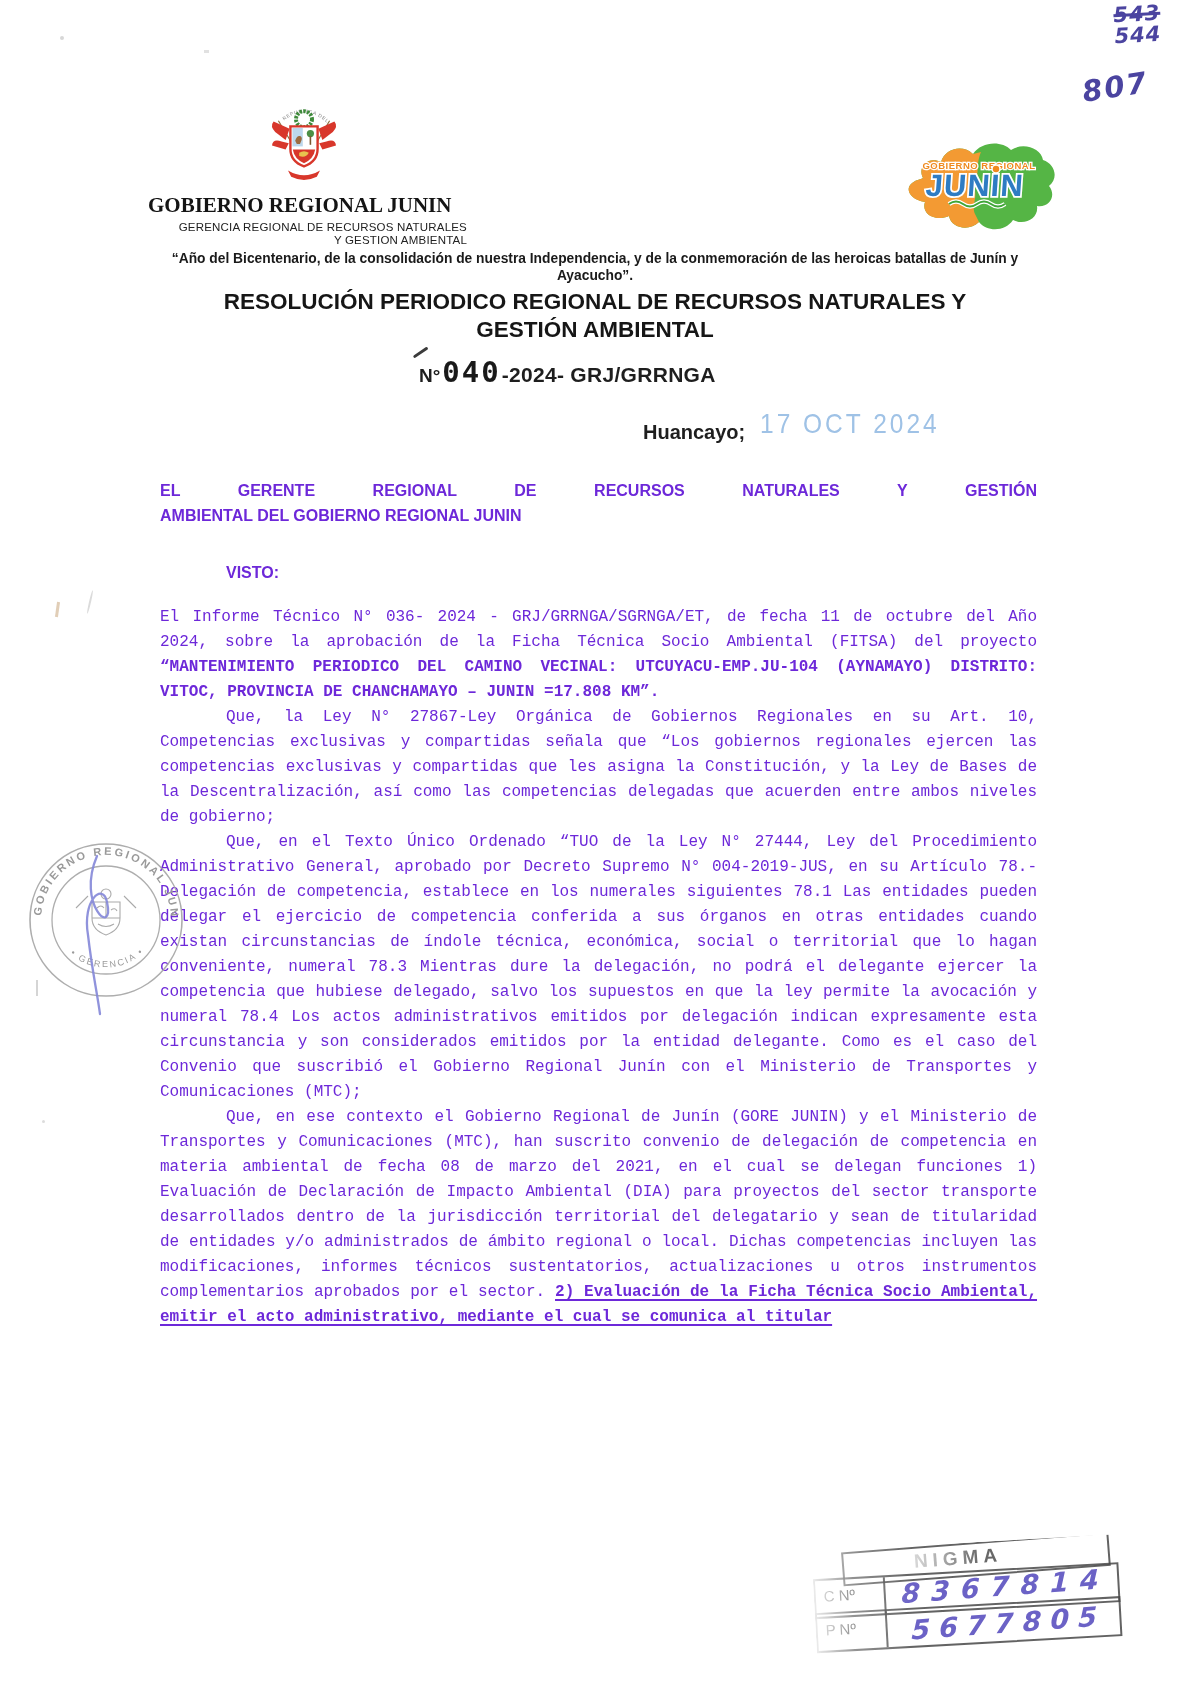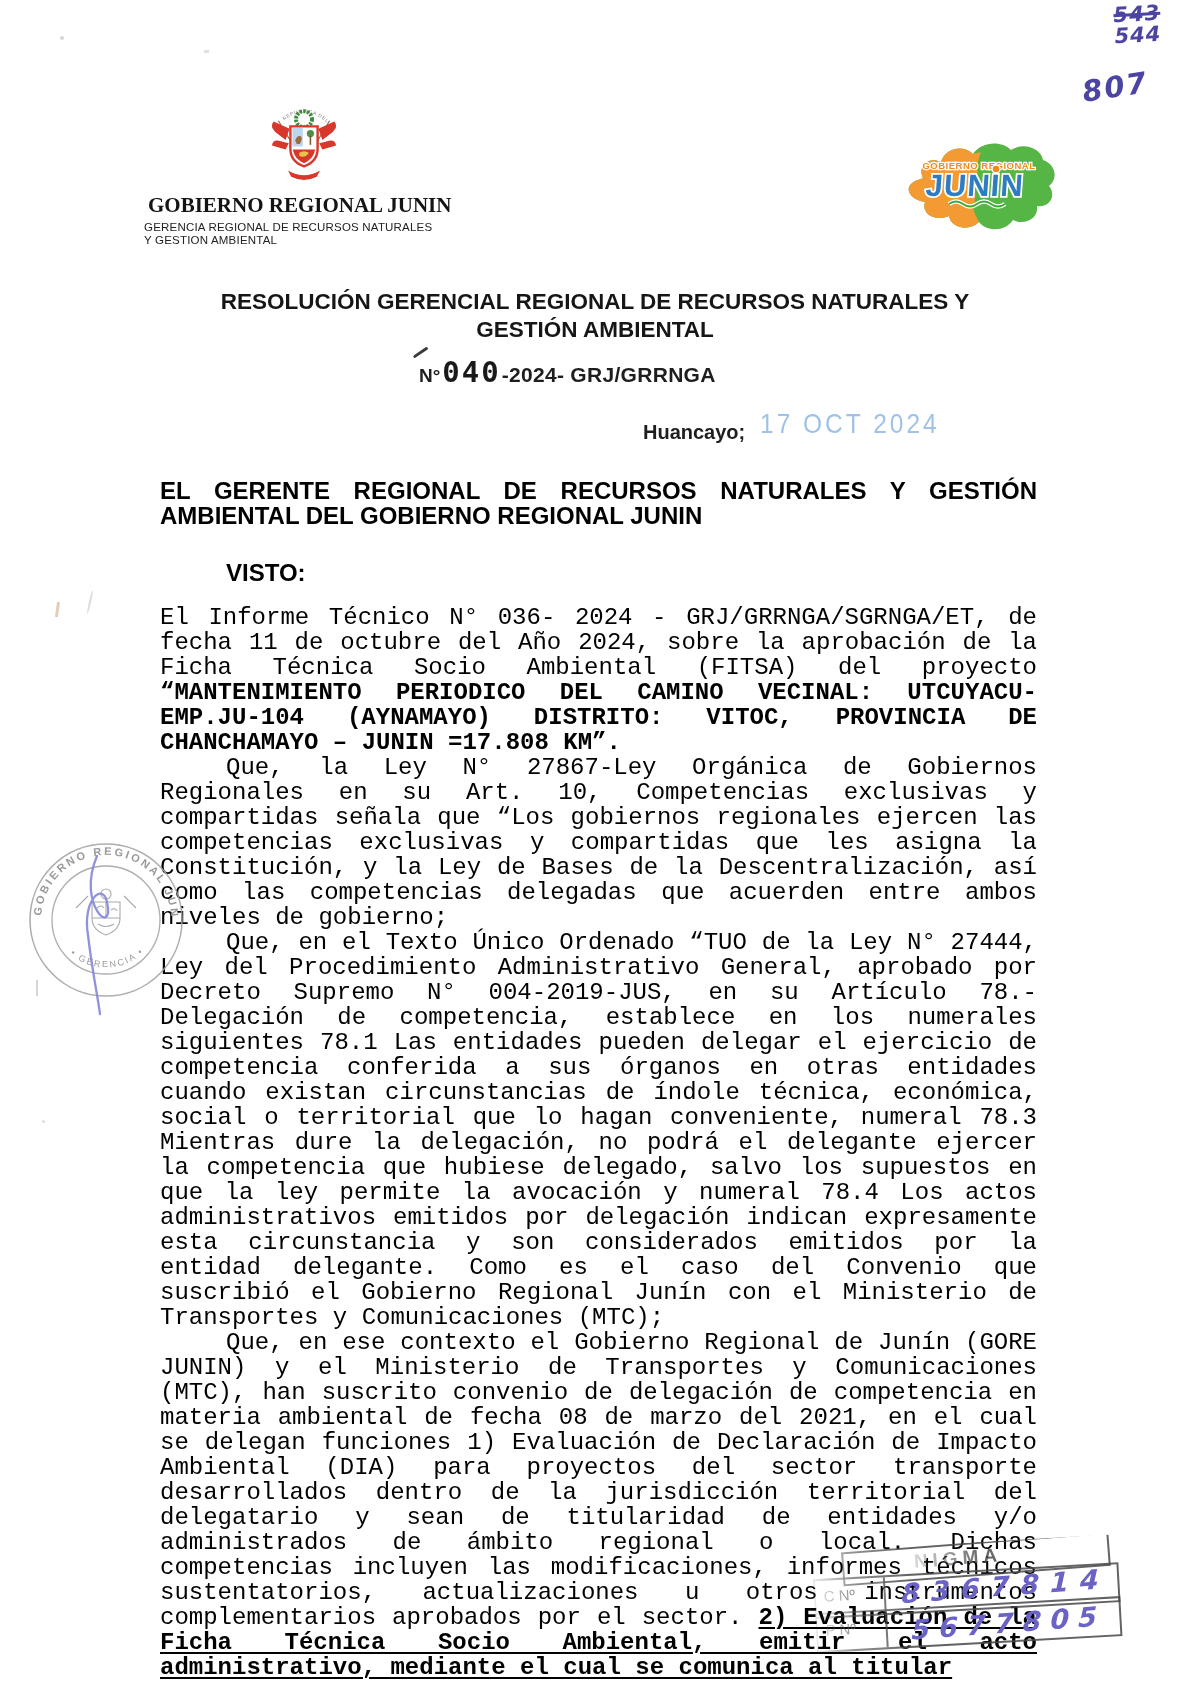--- a/index.html
+++ b/index.html
@@ -23,21 +23,21 @@
   }
 
   
   .arms { position:absolute; left:264px; top:100px; }
   .org-name {
     position:absolute; left:148px; top:193px; width:314px; text-align:left;
     font-family:"Liberation Serif", serif; font-weight:bold; font-size:21px;
     color:#141414; white-space:nowrap;
   }
   .org-unit1, .org-unit2 {
-    position:absolute; left:144px; width:314px; text-align:left;
+    position:absolute; left:153px; width:314px; text-align:right;
     font-size:11.5px; color:#222; letter-spacing:.2px;
   }
   .org-unit1 { top:221px; }
   .org-unit2 { top:234px; }
   .junin-logo { position:absolute; left:893px; top:140px; }
 
   .quote {
     position:absolute; left:133px; top:250px; width:924px; text-align:center;
     font-weight:bold; font-size:13.8px; line-height:17px; color:#1a1a1a;
   }
@@ -62,21 +62,21 @@
     position:absolute; left:643px; top:421px; font-weight:bold; font-size:20px;
   }
   .date-stamp {
     position:absolute; left:760px; top:410px; font-size:24.5px; letter-spacing:3px;
     color:#9fc2e6; font-weight:500; transform:scaleY(1.1); white-space:nowrap;
   }
 
   
   .body-text {
     position:absolute; left:160px; top:478px; width:877px;
-    font-size:24px; line-height:25px; text-align:justify; color:#000000;
+    font-size:16px; line-height:25px; text-align:justify; color:#6d28d9;
   }
   .addressee { font-weight:bold; margin:0 0 32px 0; }
   .addressee .l1 { text-align:justify; text-align-last:justify; }
   .sec-label { font-weight:bold; margin:0 0 0 66px; }
   .mb20 { margin-bottom:20px; } .mb22 { margin-bottom:22px; }
   .mb24 { margin-bottom:24px; } .mb26 { margin-bottom:26px; }
   .mb28 { margin-bottom:20px; }
   .para { margin:0; text-indent:66px;font-family:Liberation Mono, monospace; }
   .para.noindent { text-indent:0; }
   .b { font-weight:bold; }
@@ -171,23 +171,24 @@
   <svg class="junin-logo" width="168" height="92" viewBox="0 0 168 92">
     <path d="M30 38 C24 26 36 16 48 22 C52 8 70 4 80 14 C88 2 108 0 118 10 C130 2 148 8 150 20 C162 24 166 38 156 46 C164 56 156 68 144 66 C146 78 132 86 120 80 C112 92 94 92 86 82 C76 92 58 88 56 76 C42 82 28 74 32 62 C18 60 12 50 18 44 C22 40 26 40 30 38 Z" fill="#55b545"></path>
     <path d="M30 38 C24 26 36 16 48 22 C52 8 70 4 80 14 L88 12 C82 26 88 34 80 44 C86 58 78 64 82 74 L86 82 C76 92 58 88 56 76 C42 82 28 74 32 62 C18 60 12 50 18 44 C22 40 26 40 30 38 Z" fill="#f39a33"></path>
     <text x="86" y="29" text-anchor="middle" font-size="9.5" font-weight="bold" fill="#ef8a1e" stroke="#ffffff" stroke-width="2.5" paint-order="stroke" letter-spacing=".5">GOBIERNO REGIONAL</text>
     <text x="85" y="56" text-anchor="middle" font-size="31" font-weight="bold" fill="#2e7cc3" stroke="#ffffff" stroke-width="3.5" paint-order="stroke" letter-spacing="1" transform="skewX(-4)">JUNIN</text>
     <circle cx="103" cy="29" r="4" fill="#f08a1e" stroke="#ffffff" stroke-width="1.5"></circle>
     <path d="M56 64 q7 -5 14 0 q7 5 14 0 q7 -5 14 0 q7 5 14 0" stroke="#ffffff" stroke-width="4.5" fill="none"></path>
     <path d="M56 64 q7 -5 14 0 q7 5 14 0 q7 -5 14 0 q7 5 14 0" stroke="#3fa637" stroke-width="2" fill="none"></path>
   </svg>
 
+  <div class="quote">“Año del Bicentenario, de la consolidación de nuestra Independencia, y de la conmemoración de las heroicas batallas de Junín y Ayacucho”.</div>
 
   <div class="doc-title">
-    <div>RESOLUCIÓN GERENCIAL REGIONAL DE RECURSOS NATURALES Y</div>
+    <div>RESOLUCIÓN PERIODICO REGIONAL DE RECURSOS NATURALES Y</div>
     <div>GESTIÓN AMBIENTAL</div>
   </div>
 
   <div class="tick"></div>
   <div class="res-line">
     <span class="res-prefix">N°</span>
     <span class="res-num">040</span>
     <span class="res-suffix">-2024- GRJ/GRRNGA</span>
   </div>
 

